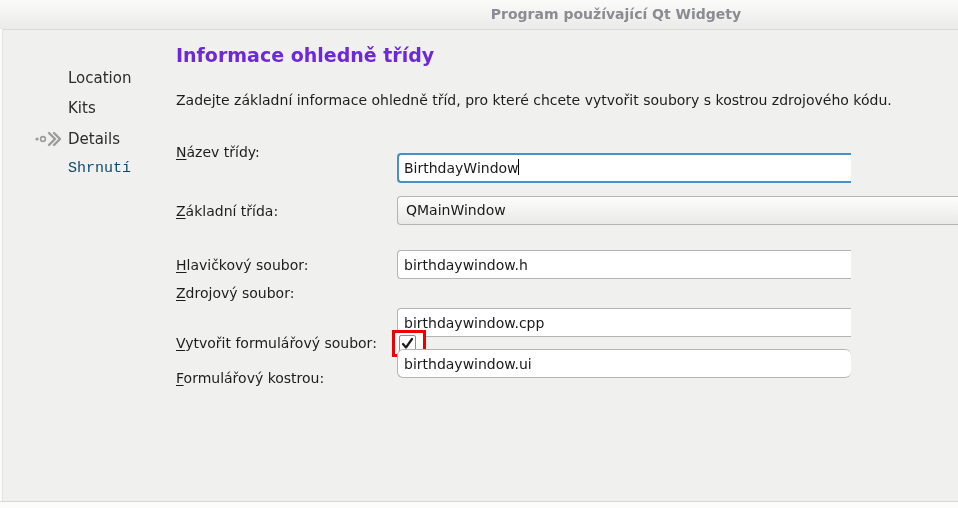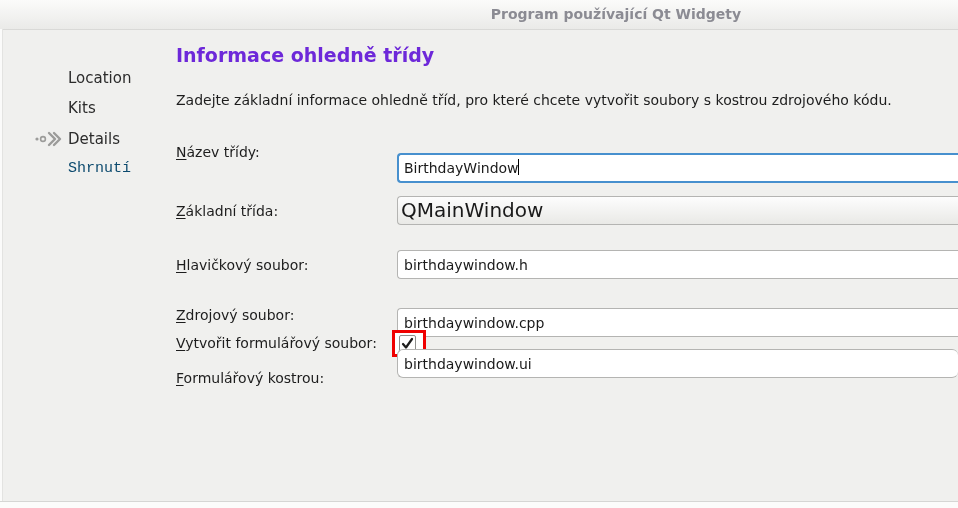--- a/index.html
+++ b/index.html
@@ -53,41 +53,41 @@
     font-size: 14px; line-height: 18px; color: #1d1d1d;
     white-space: nowrap;
   }
   .flabel {
     position: absolute; left: 176px;
     font-size: 14px; line-height: 18px; color: #1d1d1d;
     white-space: nowrap;
   }
   .mn { text-decoration: underline; text-underline-offset: 2px; }
   .tfield {
-    position: absolute; left: 397px; width: 561px; height: 29px;
+    position: absolute; left: 397px; width: 454px; height: 29px;
     box-sizing: border-box;
     border: 1px solid #b4b4b2; border-right: none;
     border-radius: 4px 0 0 4px;
     background: #ffffff;
     font-family: "DejaVu Sans", "Liberation Sans", sans-serif;
     font-size: 14px; color: #1a1a1a;
     padding: 0 6px; outline: none;
   }
   .tfield.focused {
     border: 2px solid #4790ce; border-right: none;
     height: 30px; padding: 0 5px;
   }
   .combo {
     position: absolute; left: 397px; top: 196px; width: 561px; height: 29px;
     box-sizing: border-box;
     border: 1px solid #b4b4b2; border-right: none;
     border-radius: 4px 0 0 4px;
     background: linear-gradient(#fdfdfd, #e9e9e6);
-    font-size: 20px; color: #1a1a1a;
-    line-height: 27px; padding-left: 3px;
+    font-size: 14px; color: #1a1a1a;
+    line-height: 27px; padding-left: 8px;
     cursor: default;
   }
   .annotation-rect {
     position: absolute; left: 392px; top: 330px; width: 34px; height: 27px;
     box-sizing: border-box;
     border: 3px solid #ef0000;
     background: #ffffff;
   }
   .checkbox {
     position: absolute; left: 399px; top: 335px; width: 17px; height: 17px;
@@ -138,21 +138,21 @@
 <div class="caret-wrap">
   <span class="caret-text">BirthdayWindow</span>
 </div>
 
 <div class="flabel" style="top:202px"><span class="mn">Z</span><span>ákladní třída:</span></div>
 <div class="combo">QMainWindow</div>
 
 <div class="flabel" style="top:256px"><span class="mn">H</span><span>lavičkový soubor:</span></div>
 <input class="tfield" style="top: 250px;" type="text" value="birthdaywindow.h">
 
-<div class="flabel" style="top:306px"><span class="mn">Z</span><span>drojový soubor:</span></div>
+<div class="flabel" style="top:284px"><span class="mn">Z</span><span>drojový soubor:</span></div>
 <input class="tfield" style="top: 308px;" type="text" value="birthdaywindow.cpp">
 
 <div class="flabel" style="top:334px"><span class="mn">V</span><span>ytvořit formulářový soubor:</span></div>
 <div class="annotation-rect"></div>
 <div class="checkbox">
   <svg width="13" height="13" viewBox="0 0 13 13">
     <path d="M2 7 L5 10.5 L11 2" fill="none" stroke="#1d1d1d" stroke-width="2.2" stroke-linecap="round" stroke-linejoin="round"></path>
   </svg>
 </div>
 

